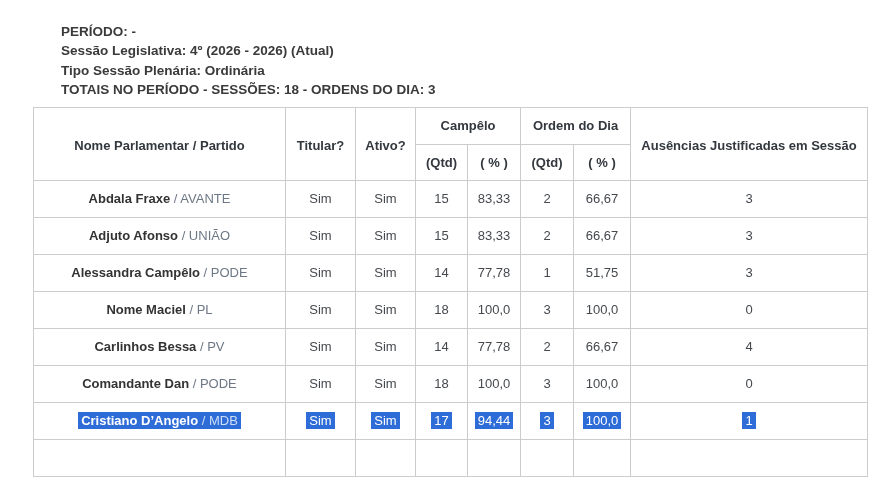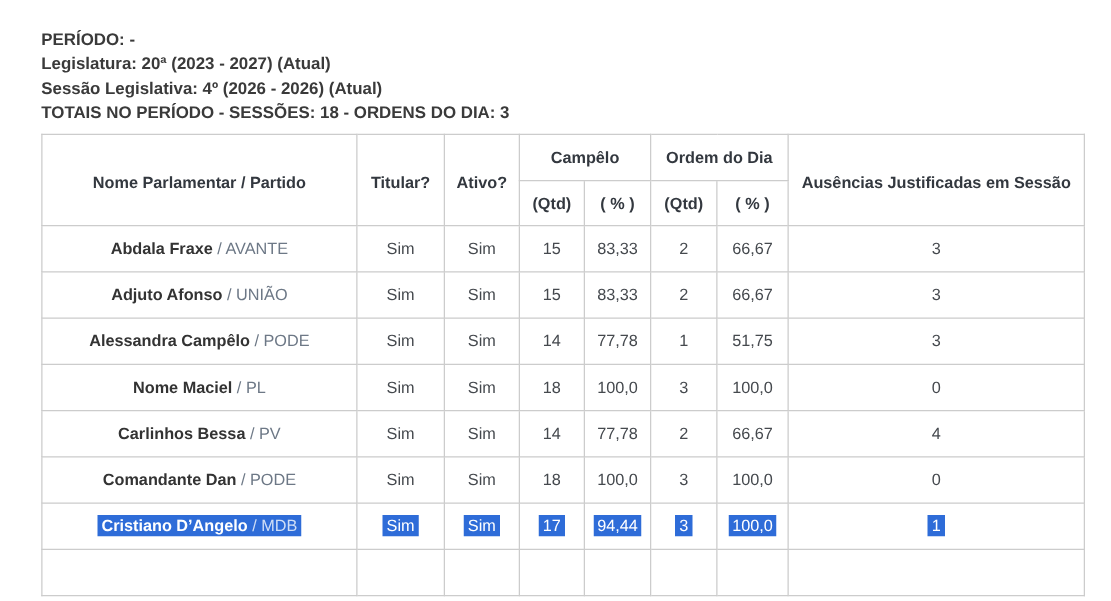--- a/index.html
+++ b/index.html
@@ -5,21 +5,21 @@
   * { margin: 0; padding: 0; box-sizing: border-box; }
   html, body {
     width: 889px; height: 481px;
     background: #ffffff;
     overflow: hidden;
     font-family: "Liberation Sans", "DejaVu Sans", sans-serif;
   }
   .page { padding: 22px 0 0 33px; }
 
   
-  .info-block { margin-bottom: 7px; }
+  .info-block { margin-bottom: 7px; margin-left: 28px; }
   .info-line {
     font-size: 13.5px;
     font-weight: bold;
     color: #3a3a3a;
     line-height: 19.4px;
     white-space: pre;
   }
 
   
   table.presence {
@@ -62,22 +62,22 @@
 
   tr.partial-row td { height: 37px; }
 </style>
 </head>
 <body>
 
 <div class="page">
 
   <div class="info-block">
     <div class="info-line">PERÍODO: -</div>
-    <div class="info-line">Legislatura: 20ª (2023 - 2027) (Atual)</div>
     <div class="info-line">Sessão Legislativa: 4º (2026 - 2026) (Atual)</div>
+    <div class="info-line">Tipo Sessão Plenária: Ordinária</div>
     <div class="info-line">TOTAIS NO PERÍODO - SESSÕES: 18 - ORDENS DO DIA: 3</div>
   </div>
 
   <table class="presence">
     <colgroup>
       <col style="width:252px">
         <col style="width:70px">
         <col style="width:60px">
       <col style="width:52px">
         <col style="width:53px">

